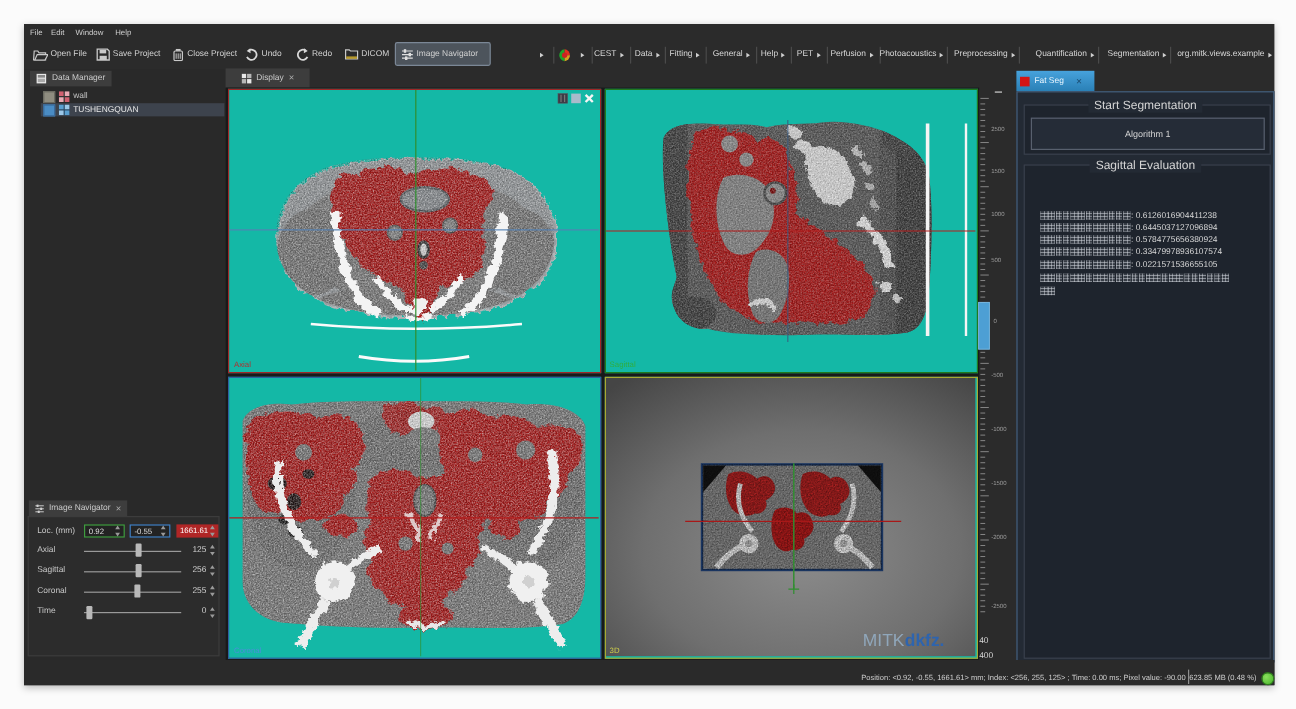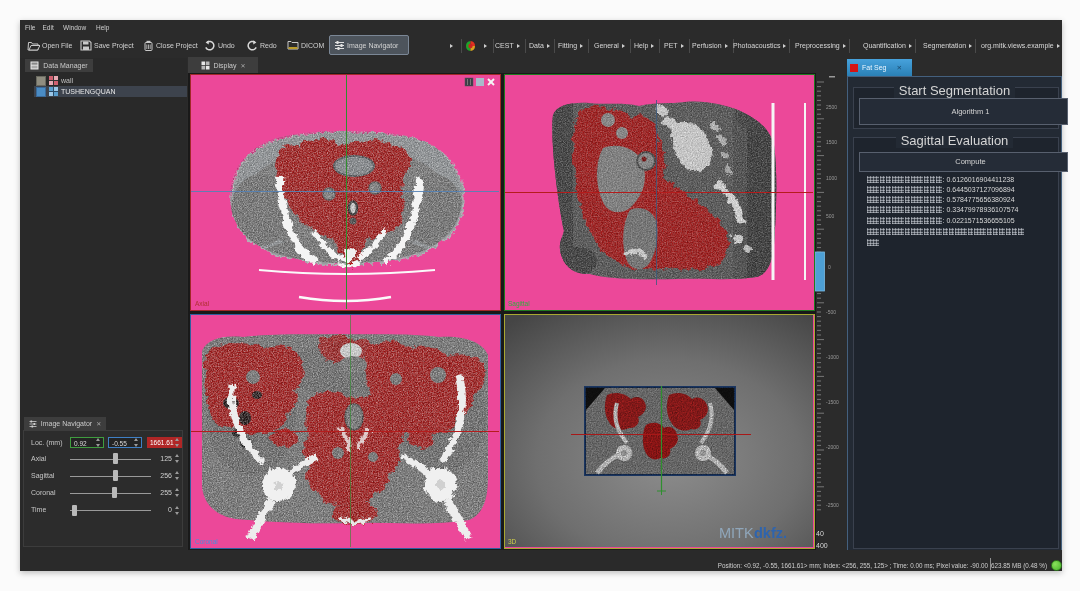--- a/index.html
+++ b/index.html
@@ -24,26 +24,26 @@
   .navlab{position:absolute;font-size:7px;color:#c6c6c6;}
   .spin{position:absolute;height:11px;background:#232323;color:#dadada;font-size:6.5px;line-height:11px;padding-left:3px;box-sizing:border-box;}
   .sld-track{position:absolute;height:1px;background:#9a9a9a;}
   .sld-handle{position:absolute;width:5px;height:11px;background:#b9b9b9;border-radius:1px;}
   .sld-val{position:absolute;font-size:7px;color:#d0d0d0;text-align:right;width:20px;}
   .updn{position:absolute;width:6px;height:11px;}
   .updn i{position:absolute;left:0;width:0;height:0;border-left:2.5px solid transparent;border-right:2.5px solid transparent;}
   .updn i.u{top:1px;border-bottom:3px solid #9a9a9a;}
   .updn i.d{bottom:1px;border-top:3px solid #9a9a9a;}
   
-  .vp{position:absolute;background:#ec4899;box-sizing:border-box;}
+  .vp{position:absolute;background:#14b8a6;box-sizing:border-box;}
   
   #rpanel{position:absolute;left:827px;top:56px;width:215px;height:476px;background:#232a34;border:1px solid #44607e;box-sizing:border-box;}
   .gbox{position:absolute;border:1px solid #3a414e;background:#1e242d;}
-  .gtitle{position:absolute;width:100%;text-align:center;font-size:13px;color:#d5d5d5;z-index:2;}
-  .rbtn{position:absolute;border:1px solid #58606e;color:#d5d5d5;font-size:7.5px;text-align:center;background:#252c37;z-index:2;padding-left:14px;}
+  .gtitle{position:absolute;width:100%;text-align:center;font-size:10px;color:#d5d5d5;z-index:2;}
+  .rbtn{position:absolute;border:1px solid #58606e;color:#d5d5d5;font-size:7.5px;text-align:center;background:#252c37;z-index:2;}
   .cjkline{position:absolute;height:9px;white-space:nowrap;font-size:8px;color:#d8d8d8;z-index:2;}
   .cjk{display:inline-block;width:5.5px;height:7px;margin-right:0.8px;vertical-align:middle;
      background:
       linear-gradient(rgba(195,200,208,.15),rgba(195,200,208,.15)),
       repeating-linear-gradient(0deg, rgba(215,219,226,.52) 0 0.9px, rgba(215,219,226,0) 0.9px 2.4px),
       repeating-linear-gradient(90deg, rgba(215,219,226,.48) 0 0.9px, rgba(215,219,226,0) 0.9px 2.8px);}
   .cjkgrp{font-style:normal;}
   .num{font-size:7px;color:#d8d8d8;vertical-align:middle;}
   
   #statusbar{position:absolute;left:0;bottom:0;width:100%;height:21px;background:#2a2a2a;}
@@ -625,21 +625,20 @@
     <span style="color:#1a4a6e;font-size:6.5px;margin-left:6px;">✕</span>
   </div>
 
   <div id="rpanel">
     <div class="gbox" style="left:5px;top:10px;width:204px;height:40px;"></div>
     <div class="gtitle" style="top:6px;"><span style="background:#232a34;padding:0 5px;">Start Segmentation</span></div>
     <div class="rbtn" style="left:11px;top:21px;width:193px;height:25px;line-height:25px;">Algorithm 1</div>
 
     <div class="gbox" style="left:5px;top:60px;width:204px;height:410px;"></div>
     <div class="gtitle" style="top:56px;"><span style="background:#232a34;padding:0 5px;">Sagittal Evaluation</span></div>
-    <div class="rbtn" style="left:11px;top:75px;width:193px;height:18px;line-height:18px;">Compute</div>
 
     <div class="cjkline" style="left:19px;top:98px;"><i class="cjkgrp"><span class="cjk"></span><span class="cjk"></span><span class="cjk"></span><span class="cjk"></span><span class="cjk"></span><span class="cjk"></span><span class="cjk"></span><span class="cjk"></span><span class="cjk"></span><span class="cjk"></span><span class="cjk"></span><span class="cjk"></span></i><span class="num">: 0.6126016904411238</span></div>
     <div class="cjkline" style="left:19px;top:108px;"><i class="cjkgrp"><span class="cjk"></span><span class="cjk"></span><span class="cjk"></span><span class="cjk"></span><span class="cjk"></span><span class="cjk"></span><span class="cjk"></span><span class="cjk"></span><span class="cjk"></span><span class="cjk"></span><span class="cjk"></span><span class="cjk"></span></i><span class="num">: 0.6445037127096894</span></div>
     <div class="cjkline" style="left:19px;top:118px;"><i class="cjkgrp"><span class="cjk"></span><span class="cjk"></span><span class="cjk"></span><span class="cjk"></span><span class="cjk"></span><span class="cjk"></span><span class="cjk"></span><span class="cjk"></span><span class="cjk"></span><span class="cjk"></span><span class="cjk"></span><span class="cjk"></span></i><span class="num">: 0.5784775656380924</span></div>
     <div class="cjkline" style="left:19px;top:128px;"><i class="cjkgrp"><span class="cjk"></span><span class="cjk"></span><span class="cjk"></span><span class="cjk"></span><span class="cjk"></span><span class="cjk"></span><span class="cjk"></span><span class="cjk"></span><span class="cjk"></span><span class="cjk"></span><span class="cjk"></span><span class="cjk"></span></i><span class="num">: 0.33479978936107574</span></div>
     <div class="cjkline" style="left:19px;top:139px;"><i class="cjkgrp"><span class="cjk"></span><span class="cjk"></span><span class="cjk"></span><span class="cjk"></span><span class="cjk"></span><span class="cjk"></span><span class="cjk"></span><span class="cjk"></span><span class="cjk"></span><span class="cjk"></span><span class="cjk"></span><span class="cjk"></span></i><span class="num">: 0.0221571536655105</span></div>
     <div class="cjkline" style="left:19px;top:150px;"><i class="cjkgrp"><span class="cjk"></span><span class="cjk"></span><span class="cjk"></span><span class="cjk"></span><span class="cjk"></span><span class="cjk"></span><span class="cjk"></span><span class="cjk"></span><span class="cjk"></span><span class="cjk"></span><span class="cjk"></span><span class="cjk"></span><span class="cjk"></span><span class="cjk"></span><span class="cjk"></span><span class="cjk"></span><span class="cjk"></span><span class="cjk"></span><span class="cjk"></span><span class="cjk"></span><span class="cjk"></span><span class="cjk"></span><span class="cjk"></span><span class="cjk"></span><span class="cjk"></span></i></div>
     <div class="cjkline" style="left:19px;top:161px;"><i class="cjkgrp"><span class="cjk"></span><span class="cjk"></span></i></div>
   </div>
 

